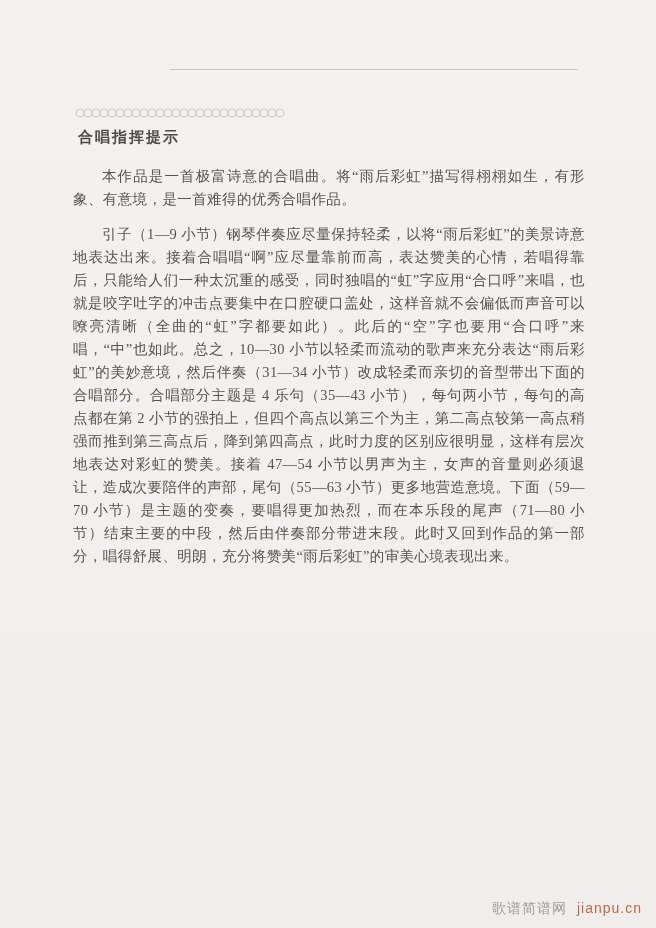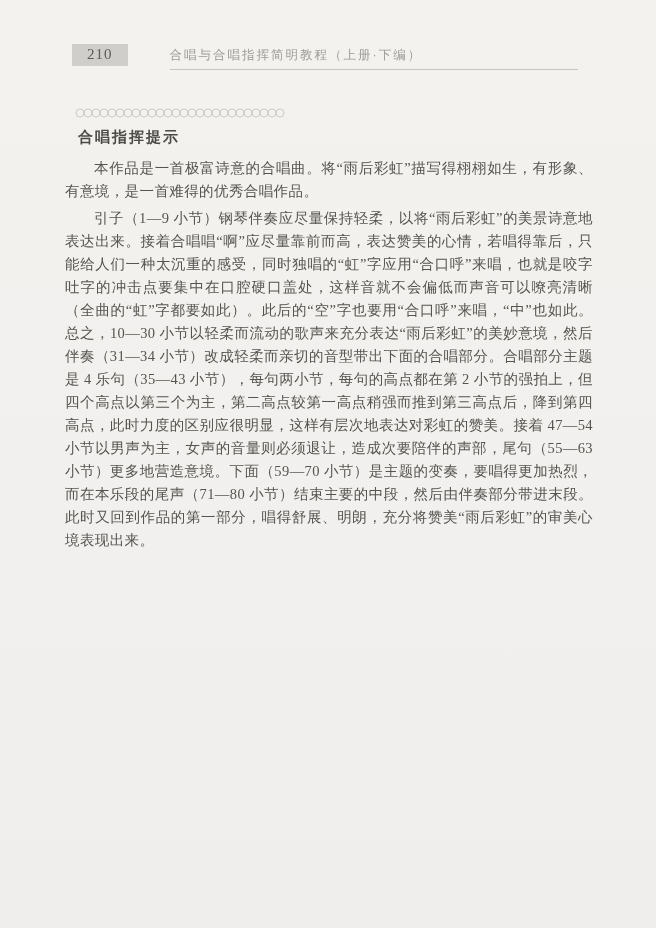--- a/index.html
+++ b/index.html
@@ -73,21 +73,21 @@
     color: #4c4b48;
   }
   
   .body-text {
     position: absolute;
     top: 153px;
     left: 61px;
     width: 536px;
   }
   .body-text p {
-    margin: 4px;
+    margin: 12px;
     text-indent: 2em;
     text-align: justify;
     font-size: 14.5px;
     line-height: 23px;
     letter-spacing: 0.4px;
     color: #55544f;
   }
   
   .watermark {
     position: absolute;
@@ -98,24 +98,20 @@
     letter-spacing: 1px;
   }
   .watermark .wm-name { color: #9d9c99; }
   .watermark .wm-url  { color: #c46a43; margin-left: 5px; }
 </style>
 </head>
 <body>
 
 <div class="page">
 
-  <div class="header">
-    <span class="page-num-box">210</span>
-    <span class="running-title">合唱与合唱指挥简明教程（上册·下编）</span>
-  </div>
   <div class="header-rule"></div>
 
   <div class="squiggle">
     <svg width="214" height="16" viewBox="0 0 214 16">
       <g fill="none" stroke="#c7c6c3" stroke-width="0.9">
         <circle cx="6" cy="9" r="4"></circle>
           <circle cx="14" cy="9" r="4"></circle>
           <circle cx="22" cy="9" r="4"></circle>
         <circle cx="30" cy="9" r="4"></circle>
           <circle cx="38" cy="9" r="4"></circle>
@@ -144,14 +140,18 @@
     </svg>
   </div>
 
   <div class="section-heading">合唱指挥提示</div>
 
   <div class="body-text">
     <p>本作品是一首极富诗意的合唱曲。将“雨后彩虹”描写得栩栩如生，有形象、有意境，是一首难得的优秀合唱作品。</p>
     <p>引子（1—9 小节）钢琴伴奏应尽量保持轻柔，以将“雨后彩虹”的美景诗意地表达出来。接着合唱唱“啊”应尽量靠前而高，表达赞美的心情，若唱得靠后，只能给人们一种太沉重的感受，同时独唱的“虹”字应用“合口呼”来唱，也就是咬字吐字的冲击点要集中在口腔硬口盖处，这样音就不会偏低而声音可以嘹亮清晰（全曲的“虹”字都要如此）。此后的“空”字也要用“合口呼”来唱，“中”也如此。总之，10—30 小节以轻柔而流动的歌声来充分表达“雨后彩虹”的美妙意境，然后伴奏（31—34 小节）改成轻柔而亲切的音型带出下面的合唱部分。合唱部分主题是 4 乐句（35—43 小节），每句两小节，每句的高点都在第 2 小节的强拍上，但四个高点以第三个为主，第二高点较第一高点稍强而推到第三高点后，降到第四高点，此时力度的区别应很明显，这样有层次地表达对彩虹的赞美。接着 47—54 小节以男声为主，女声的音量则必须退让，造成次要陪伴的声部，尾句（55—63 小节）更多地营造意境。下面（59—70 小节）是主题的变奏，要唱得更加热烈，而在本乐段的尾声（71—80 小节）结束主要的中段，然后由伴奏部分带进末段。此时又回到作品的第一部分，唱得舒展、明朗，充分将赞美“雨后彩虹”的审美心境表现出来。</p>
   </div>
 
+  <div class="watermark">
+    <span class="wm-name">歌谱简谱网</span>
+    <span class="wm-url">jianpu.cn</span>
+  </div>
 
 </div>
 
 </body></html>

